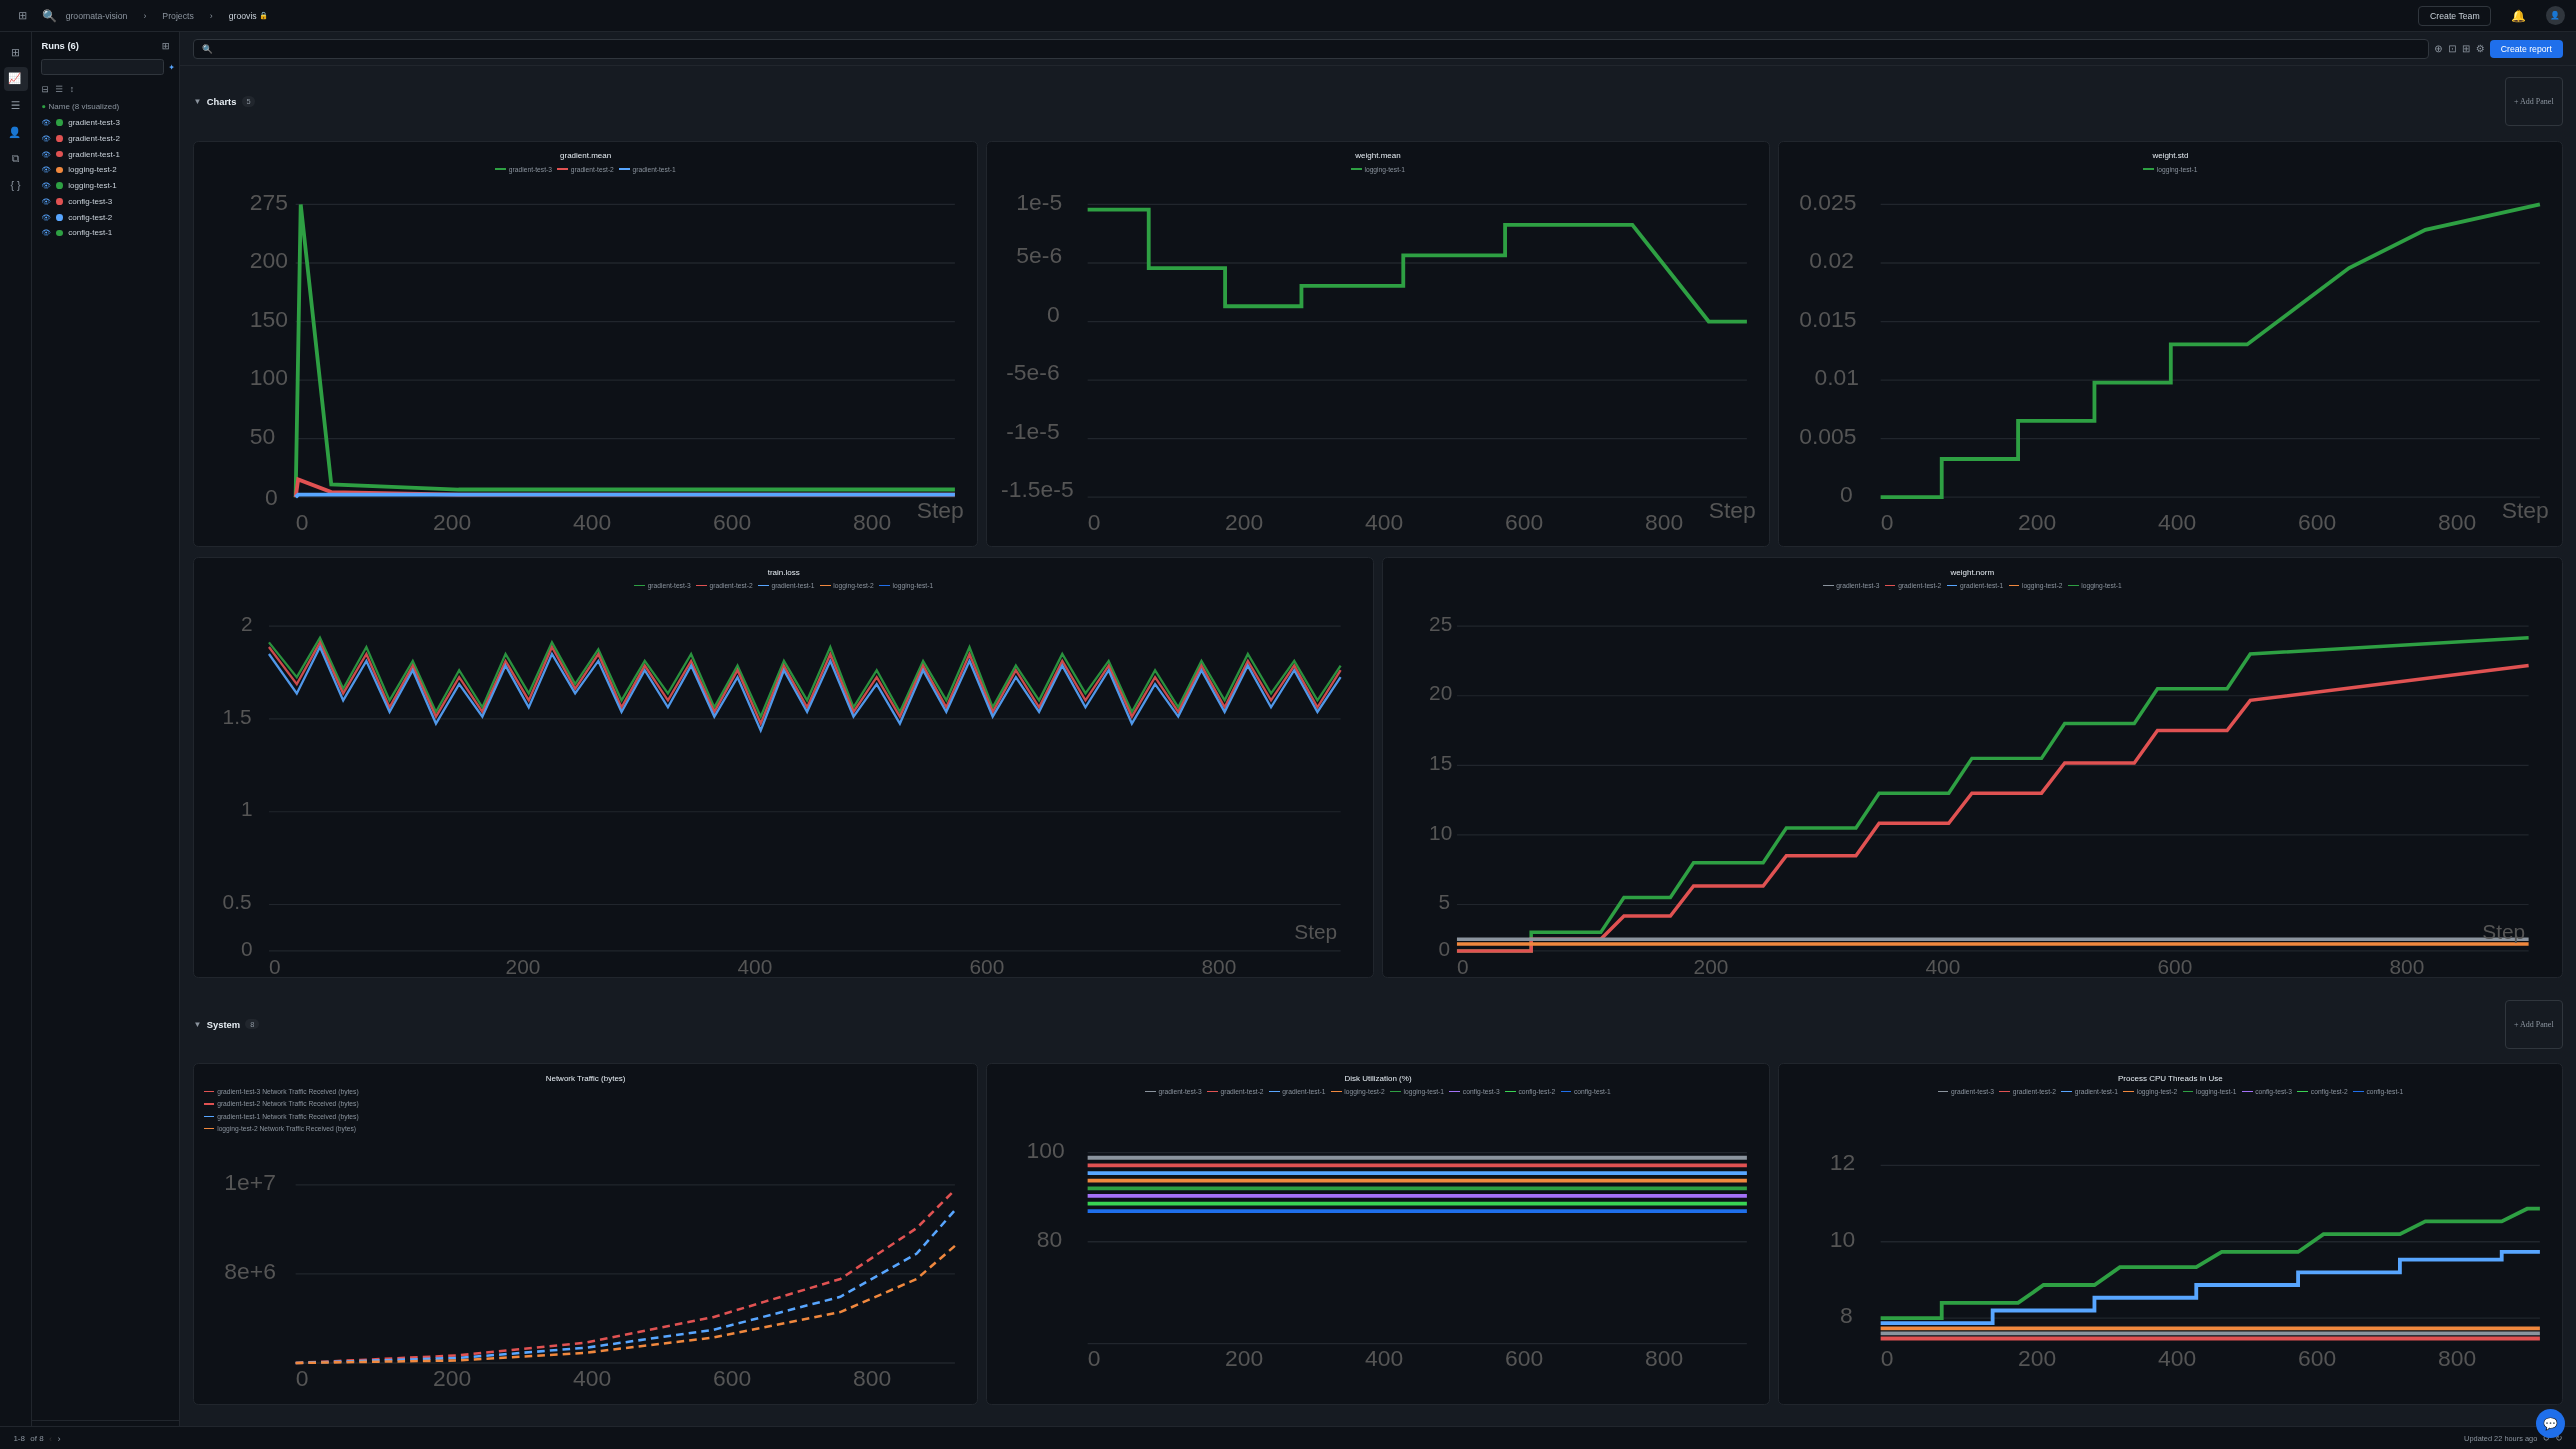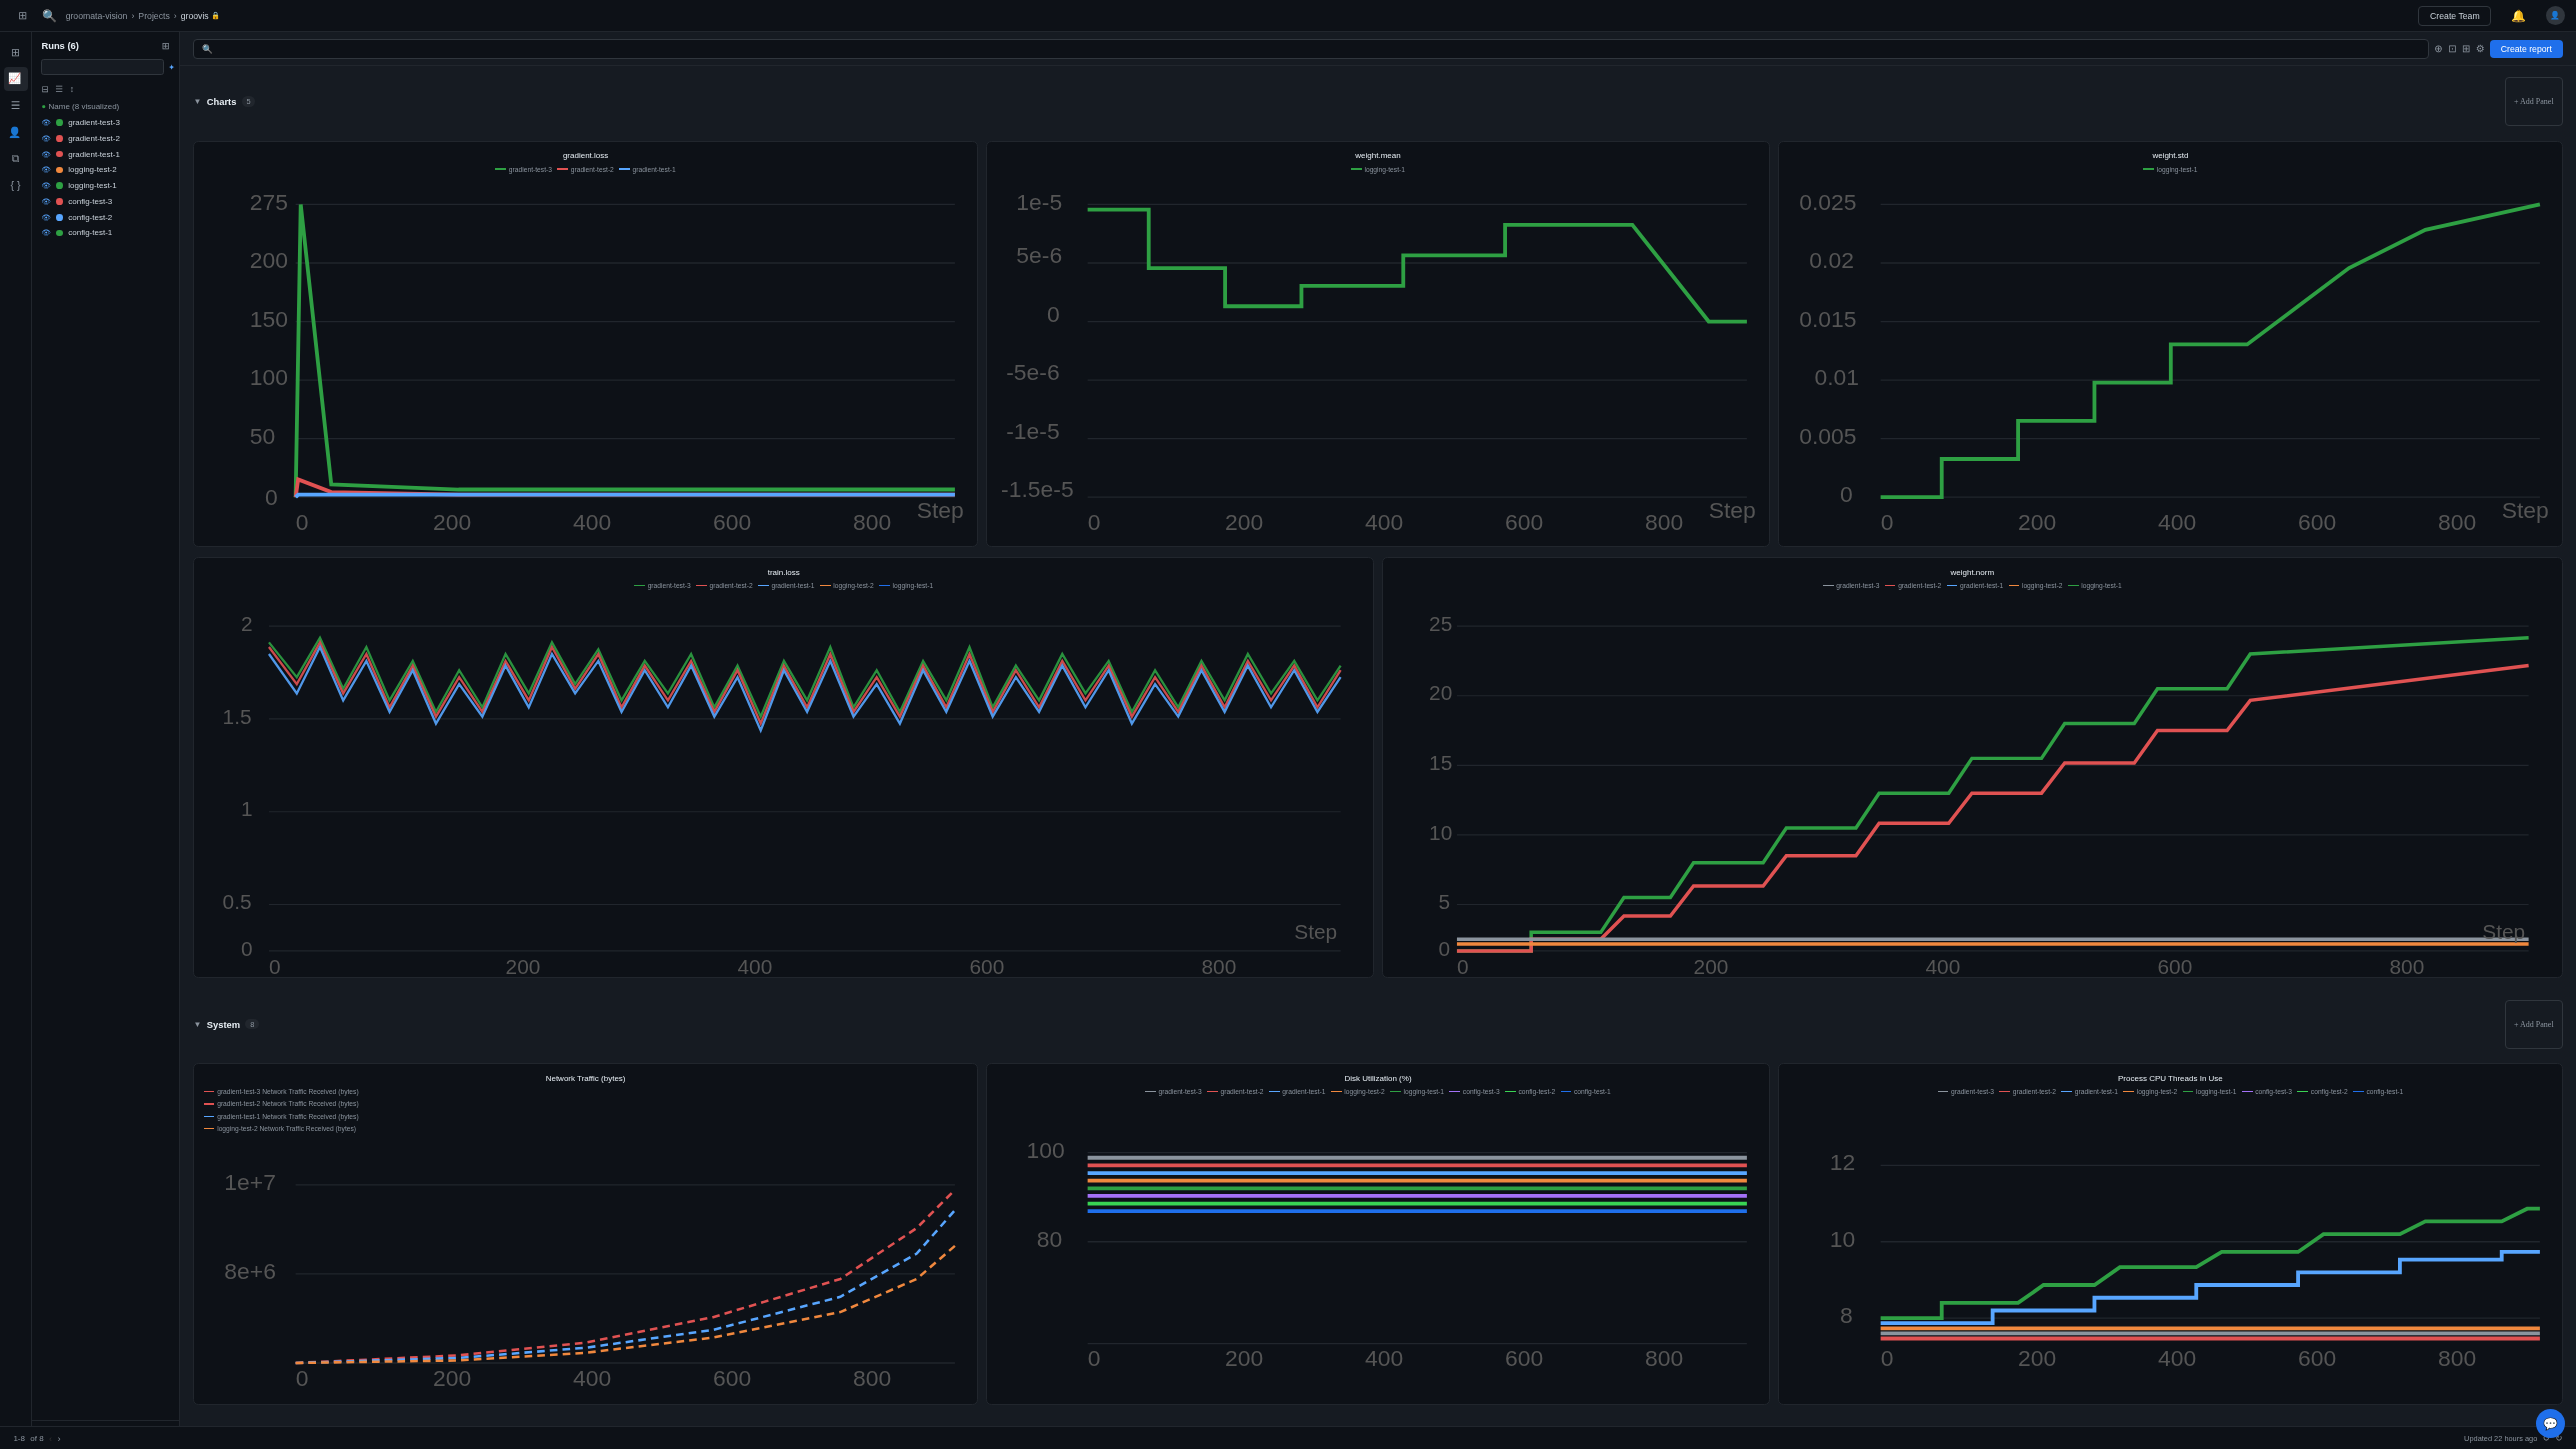--- a/index.html
+++ b/index.html
@@ -19,21 +19,21 @@
       display: flex;
       align-items: center;
       background: #0d1117;
       height: 32px;
       padding: 0 10.7px;
       gap: 8px;
       border-bottom: 0.7px solid #21262d;
       flex-shrink: 0;
     }
     .nav-grid-icon { color: #8b949e; cursor: pointer; font-size: 12px; }
-    .breadcrumb { display: flex; align-items: center; gap: 4px; color: #8b949e; font-size: 8.7px; }
+    .breadcrumb { display: flex; align-items: center; gap: 16px; color: #8b949e; font-size: 8.7px; }
     .breadcrumb a { color: #8b949e; text-decoration: none; }
     .breadcrumb .current { color: #c9d1d9; display: flex; align-items: center; gap: 2.7px; }
     .nav-spacer { flex: 1; }
     .nav-actions { display: flex; align-items: center; gap: 20px; }
     .create-team-btn {
       background: transparent;
       border: 0.7px solid #30363d;
       color: #c9d1d9;
       padding: 4px 10.7px;
       border-radius: 4px;
@@ -463,21 +463,21 @@
           <span class="section-title">Charts</span>
           <span class="section-count">5</span>
         </div>
         <button class="add-panel-btn">+ Add Panel</button>
       </div>
     </div>
 
     <div class="charts-grid">
 
       <div class="chart-card">
-        <div class="chart-title">gradient.loss</div>
+        <div class="chart-title">gradient.mean</div>
         <div class="chart-legend">
           <div class="legend-item">
             <div class="legend-line" style="background:#2ea043;"></div>
             <span>gradient-test-3</span>
           </div>
           <div class="legend-item">
             <div class="legend-line" style="background:#e05252;"></div>
             <span>gradient-test-2</span>
           </div>
           <div class="legend-item">

